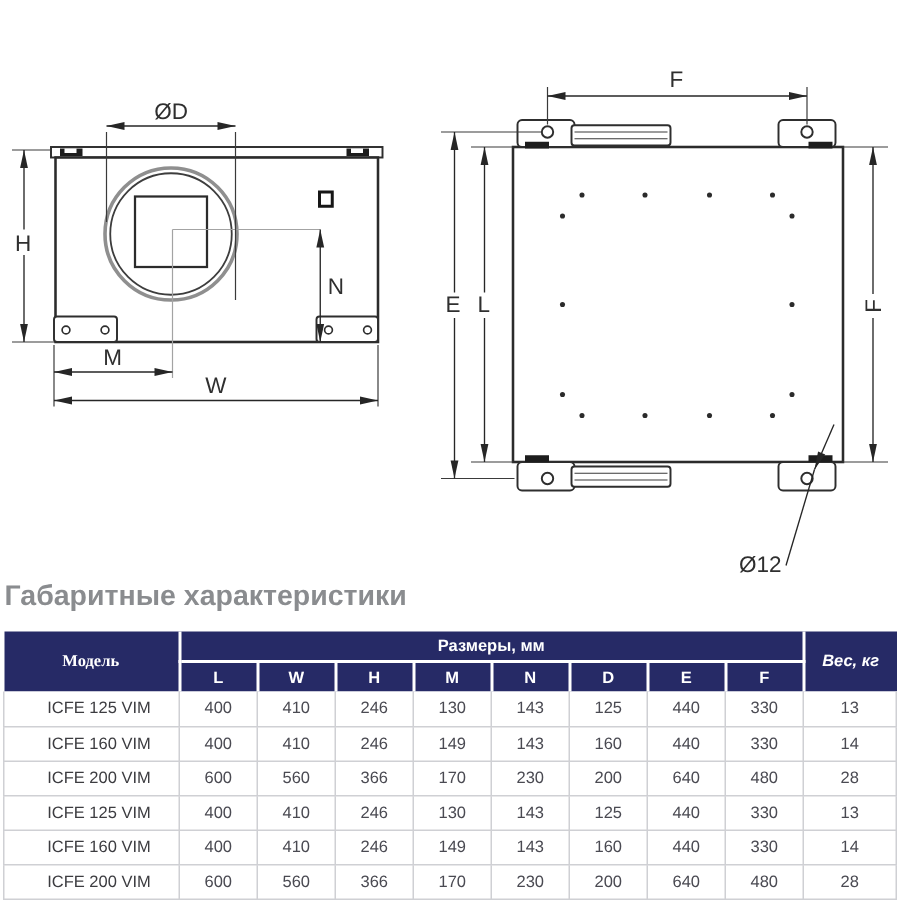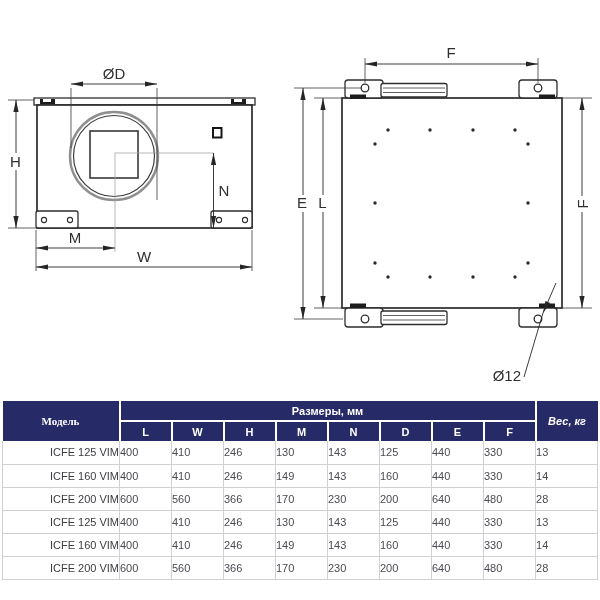--- a/index.html
+++ b/index.html
@@ -27,22 +27,22 @@
   
   table.dims{border-collapse:collapse;table-layout:fixed;width:595px;margin:13px 0 0 2px;font-size:11px;}
   thead th{background:var(--header-bg);color:var(--header-text);font-weight:bold;padding:0;vertical-align:middle;border:2px solid #fff;}
   th.model{border-left:0;border-top:0;border-bottom:0;font-family:Liberation Serif, serif;}
   th.group{border-top:0;}
   th.weight{border-right:0;border-top:0;border-bottom:0;font-style:italic;}
   #dim-header-row th{border-top:0;border-bottom:0;}
   thead tr{height:20px;}
   tbody tr{height:23px;}
   tbody td{background:#fff;border-right:1px solid var(--row-border);border-bottom:1px solid var(--row-border);border-left:1px solid var(--row-border);padding:0;}
-  td.model-cell{text-align:right;padding-left:10px;color:#3c3c40;}
-  td.num{text-align:left;color:var(--data-text);}
+  td.model-cell{text-align:center;padding-left:10px;color:#3c3c40;}
+  td.num{text-align:center;color:var(--data-text);}
 </style>
 </head>
 <body style="--header-bg: #262a66; --header-text: #ffffff; --row-border: #cfd0d4; --data-text: #4a4a52; --title-text: #8a8c8f;">
 
 <div class="page">
 
   <div class="drawings">
     <svg width="600" height="388" viewBox="0 0 600 388" xmlns="http://www.w3.org/2000/svg">
       <defs>
         <marker id="arr" markerUnits="userSpaceOnUse" markerWidth="14" markerHeight="8" refX="13" refY="4" orient="auto-start-reverse">
@@ -169,20 +169,21 @@
           <text x="0" y="0" text-anchor="middle" class="lab">F</text>
         </g>
 
         <line x1="556" y1="283" x2="543" y2="313" class="ldr" marker-end="url(#arr)"></line>
         <line x1="543" y1="313" x2="524" y2="377" class="ldr"></line>
         <text x="521" y="381" text-anchor="end" class="lab">Ø12</text>
       </g>
     </svg>
   </div>
 
+  <h2 class="title">Габаритные характеристики</h2>
 
   <table class="dims">
     <colgroup>
       <col style="width:117px">
       <col style="width:52px">
         <col style="width:52px">
         <col style="width:52px">
         <col style="width:52px">
       <col style="width:52px">
         <col style="width:52px">

